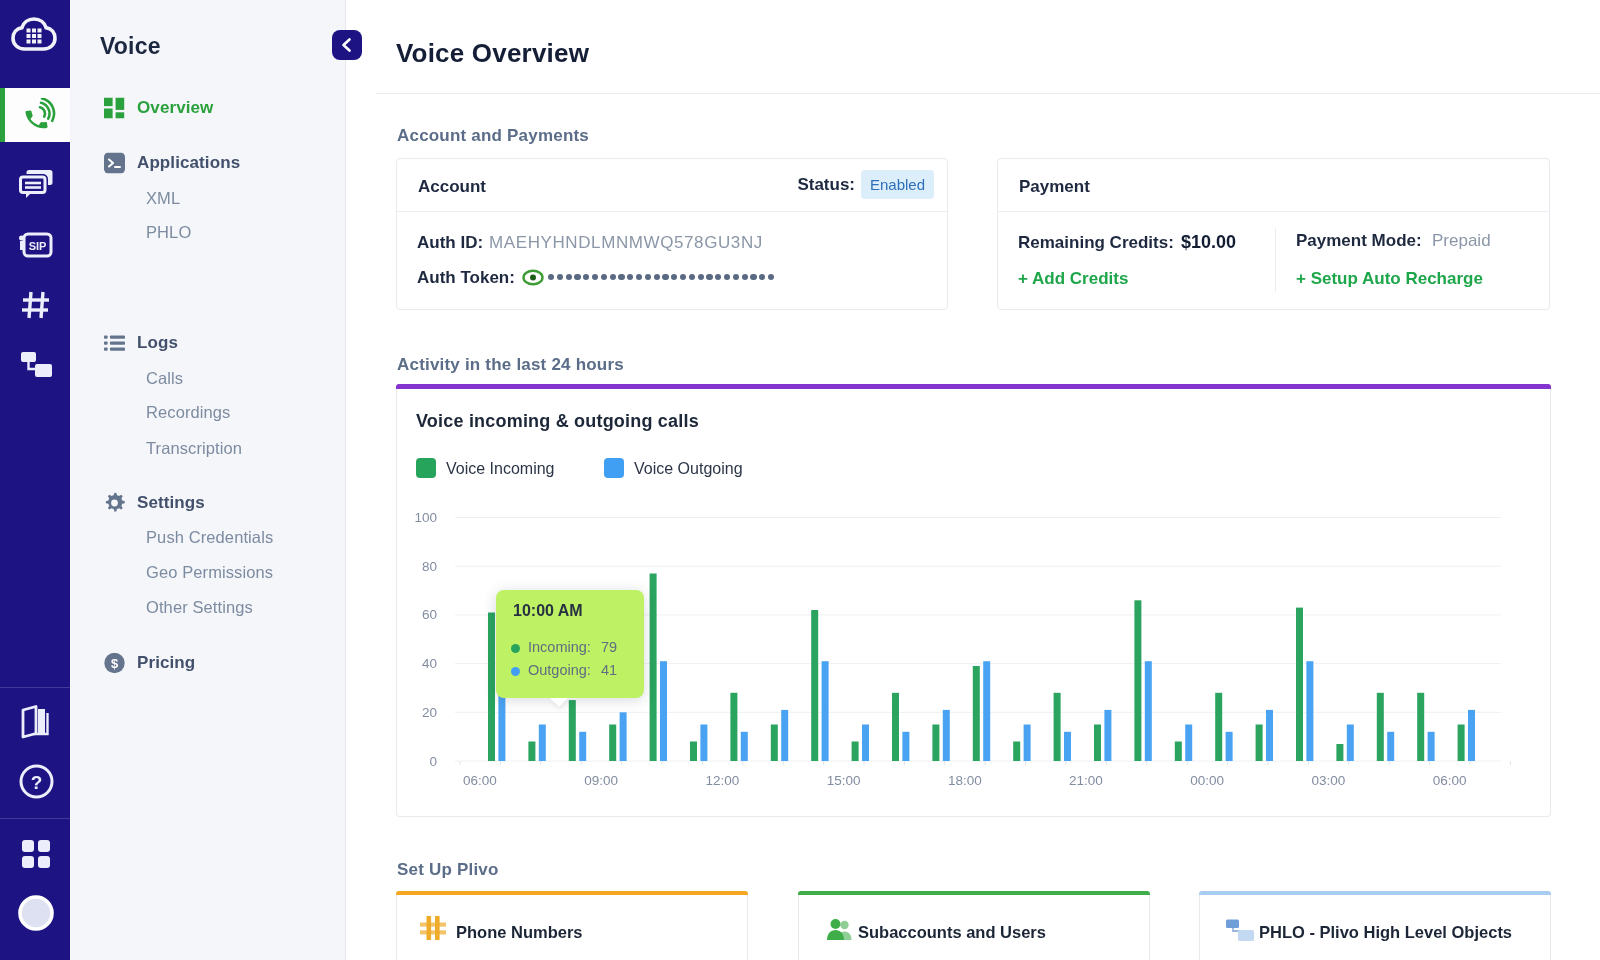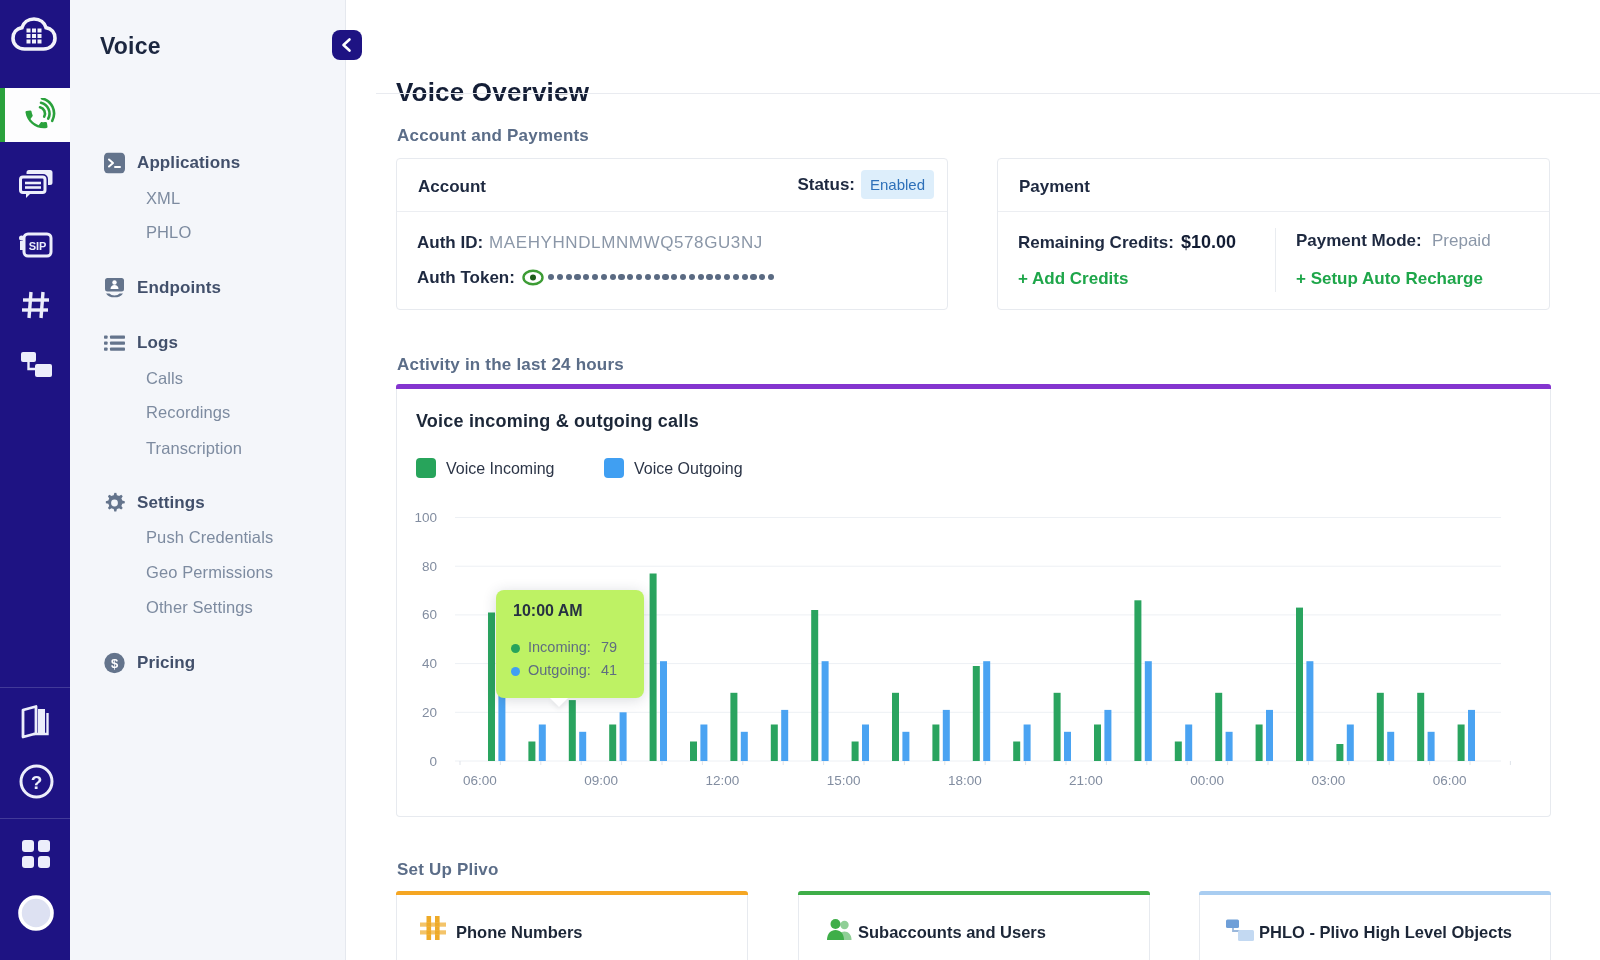--- a/index.html
+++ b/index.html
@@ -14,21 +14,21 @@
 #sidebar h1 { position:absolute; left:30px; top:33px; font-size:23px; font-weight:700; color:#1c2740; letter-spacing:0.2px; }
 .nav { position:absolute; left:0; width:276px; height:34px; }
 .nav .txt { position:absolute; left:67px; top:50%; transform:translateY(-50%); font-size:17px; font-weight:700; color:#42506b; letter-spacing:0.1px; }
 .nav .ic { position:absolute; left:34px; top:50%; transform:translateY(-50%); width:21px; height:21px; }
 .nav.sub .txt { left:76px; font-weight:400; color:#7d8ba0; font-size:16.5px; }
 .nav.green .txt { color:#2aa13c; }
 
 #collapse { position:absolute; left:332px; top:30px; width:30px; height:30px; background:#1e1383; border-radius:8px; }
 
 #main { position:absolute; left:347px; top:0; width:1253px; height:960px; background:#fff; }
-#pagetitle { position:absolute; left:396px; top:38px; font-size:26px; font-weight:700; color:#141e36; letter-spacing:0.2px;margin-top:39px; }
+#pagetitle { position:absolute; left:396px; top:38px; font-size:26px; font-weight:700; color:#141e36; letter-spacing:0.2px; }
 #hdivider { position:absolute; left:376px; top:93px; width:1224px; height:1px; background:#e9ebf0; }
 .sechead { position:absolute; font-size:17px; font-weight:700; color:#5b6d88; letter-spacing:0.2px; }
 .card { position:absolute; background:#fff; border:1px solid #e7eaef; border-radius:4px; }
 .cardhead { position:absolute; left:0; top:0; right:0; height:53px; border-bottom:1px solid #eceef2; }
 .cardhead .t { position:absolute; left:21px; top:18px; font-size:17px; font-weight:700; color:#1e2940; }
 .blabel { font-size:17px; font-weight:700; color:#1e2940; }
 .gval { font-size:17px; font-weight:400; color:#8b97a8; }
 .glink { font-size:17px; font-weight:700; color:#1ea64a; }
 
 #badge { position:absolute; right:13px; top:11px; background:#ddeefb; color:#2d70b9; font-size:15px; font-weight:400; padding:6px 9px; border-radius:4px; }
@@ -265,43 +265,43 @@
   <svg class="abs" style="left:25px; top:27px;" width="30" height="24" viewBox="0 0 30 24">
     <path d="M8 7 v5 h8" fill="none" stroke="#9bb8dc" stroke-width="1.8"></path>
     <rect x="1" y="0.5" width="13" height="8.6" rx="1.5" fill="#6f9fd8"></rect>
     <rect x="13" y="11" width="16" height="11" rx="1.5" fill="#c3d9f2"></rect>
   </svg>
   <div class="title">PHLO - Plivo High Level Objects</div>
 </div>
 
 <div id="sidebar">
   <h1>Voice</h1>
+  <div class="nav green" style="top:91px;">
+    <svg class="ic" viewBox="0 0 21 21">
+      <rect x="0" y="0" width="8.6" height="8.6" fill="#2aa13c"></rect>
+      <rect x="0" y="11" width="8.6" height="10" fill="#2aa13c"></rect>
+      <rect x="11.6" y="0" width="8.6" height="12.4" fill="#2aa13c"></rect>
+      <rect x="11.6" y="14.8" width="8.6" height="6.2" fill="#2aa13c"></rect>
+    </svg>
+    <div class="txt">Overview</div>
+  </div>
   <div class="nav" style="top:146px;">
     <svg class="ic" viewBox="0 0 21 21">
       <rect x="0" y="0" width="21" height="21" rx="4.5" fill="#64748c"></rect>
       <path d="M5 7 l4 3.5 -4 3.5" fill="none" stroke="#fff" stroke-width="2" stroke-linecap="round" stroke-linejoin="round"></path>
       <line x1="11" y1="14.5" x2="16" y2="14.5" stroke="#fff" stroke-width="2" stroke-linecap="round"></line>
     </svg>
     <div class="txt">Applications</div>
   </div>
   <div class="nav sub" style="top:181px;">
       <div class="txt">XML</div>
     </div>
   <div class="nav sub" style="top:215px;">
       <div class="txt">PHLO</div>
     </div>
-  <div class="nav" style="top:271px;">
-    <svg class="ic" viewBox="0 0 21 21">
-      <rect x="1" y="0.5" width="19" height="13.5" rx="2.5" fill="#64748c"></rect>
-      <circle cx="10.5" cy="5" r="2.2" fill="#fff"></circle>
-      <path d="M6.5 11.5 c0-2.6 1.8-4 4-4 s4 1.4 4 4 z" fill="#fff"></path>
-      <path d="M2 16 a9.5 7 0 0 0 17 0 l-3.4 0 a6 4.4 0 0 1 -10.2 0 z" fill="#64748c"></path>
-    </svg>
-    <div class="txt">Endpoints</div>
-  </div>
   <div class="nav" style="top:326px;">
     <svg class="ic" viewBox="0 0 21 21">
       <rect x="0" y="3" width="3.6" height="3.2" rx="0.8" fill="#64748c"></rect>
         <rect x="6" y="3" width="15" height="3.2" rx="0.8" fill="#64748c"></rect>
       <rect x="0" y="9" width="3.6" height="3.2" rx="0.8" fill="#64748c"></rect>
         <rect x="6" y="9" width="15" height="3.2" rx="0.8" fill="#64748c"></rect>
       <rect x="0" y="15" width="3.6" height="3.2" rx="0.8" fill="#64748c"></rect>
         <rect x="6" y="15" width="15" height="3.2" rx="0.8" fill="#64748c"></rect>
     </svg>
     <div class="txt">Logs</div>

